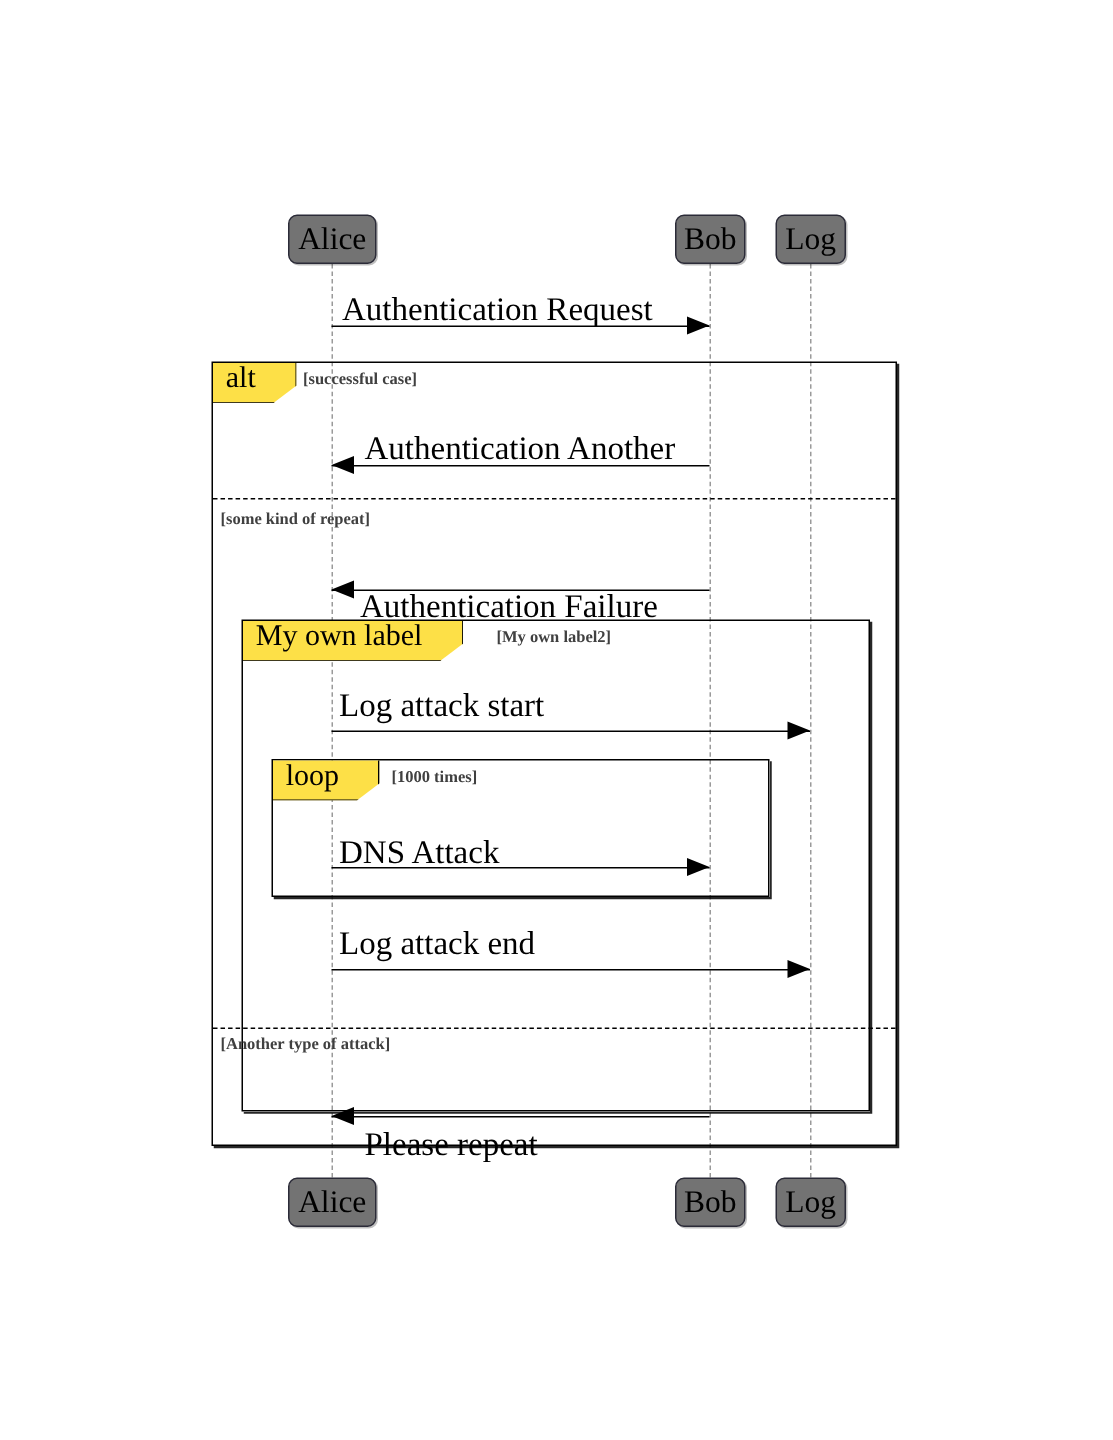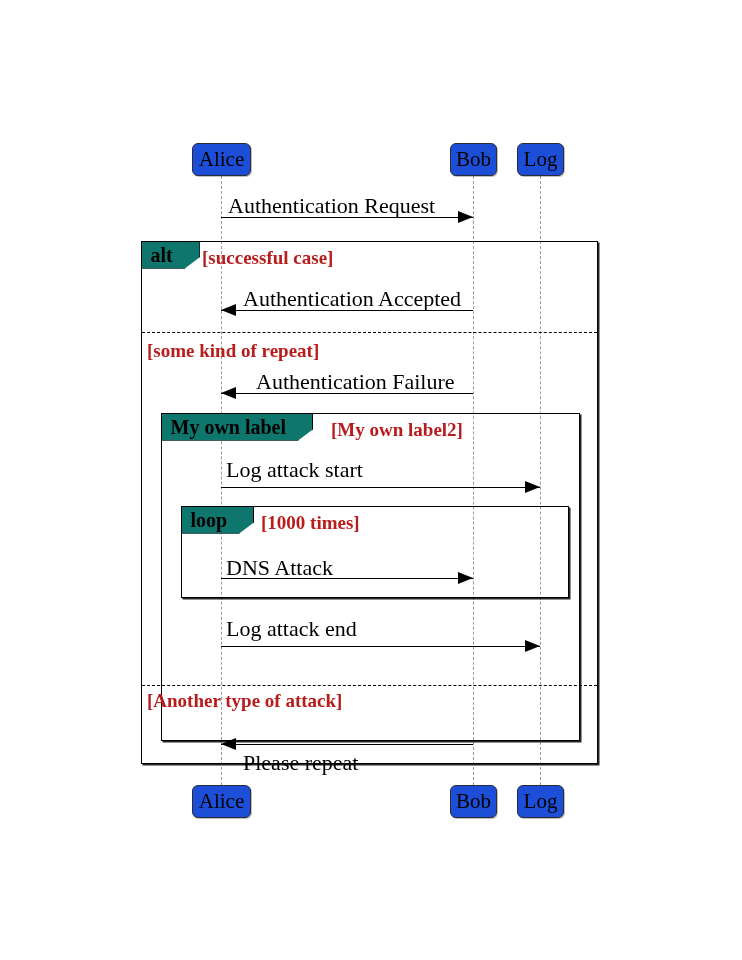--- a/index.html
+++ b/index.html
@@ -12,21 +12,21 @@
     width: 742px;
     height: 960px;
     background: #ffffff;
     font-family: "Liberation Serif", "DejaVu Serif", serif;
     overflow: hidden;
   }
   
   .participant {
     position: absolute;
     box-sizing: border-box;
-    background: #1d4ed8;
+    background: #737373;
     border: 1.3px solid #2b2b38;
     border-radius: 6px;
     display: flex;
     align-items: center;
     justify-content: center;
     font-size: 21px;
     color: #000000;
     line-height: 1;
     box-shadow: 1px 1px 0 rgba(0,0,0,0.25);
   }
@@ -42,38 +42,37 @@
     box-sizing: border-box;
     border: 1.6px solid #000000;
     background: transparent;
     box-shadow: 1.5px 1.5px 0 rgba(0,0,0,0.85);
   }
   .frag-tab {
     position: absolute;
     left: -0.5px;
     top: -0.5px;
     height: 26px;
-    background: #0f766e;
+    background: #fde047;
     border-right: 1.6px solid #000000;
     border-bottom: 1.6px solid #000000;
     display: flex;
-    align-items: center;
     padding: 0 26px 0 9px;
-    font-weight: bold;
+    font-weight: normal;
     font-size: 20px;
     line-height: 1;
     color: #000000;
     -webkit-clip-path: polygon(0 0, 100% 0, 100% 58%, calc(100% - 15px) 100%, 0 100%);
     clip-path: polygon(0 0, 100% 0, 100% 58%, calc(100% - 15px) 100%, 0 100%);
   }
   .frag-guard {
     position: absolute;
     font-weight: bold;
-    font-size: 19px;
-    color: #b91c1c;
+    font-size: 11px;
+    color: #404040;
     white-space: nowrap;
     line-height: 1;
   }
   
   .separator {
     position: absolute;
     height: 0;
     border-top: 1.5px dashed #000000;
   }
   
@@ -123,44 +122,44 @@
   <div class="arrow-head arrow-right" style="left:458px; top:210.5px;"></div>
 
   <div class="fragment" style="left:141px; top:241px; width:457px; height:523px;">
     <div class="frag-tab">
       <span>alt</span>
     </div>
   </div>
 
   <div class="frag-guard" style="left:202px; top:248px;">[successful case]</div>
 
-  <div class="msg-label" style="left:243px; top:288px;">Authentication Accepted</div>
+  <div class="msg-label" style="left:243px; top:288px;">Authentication Another</div>
   <div class="msg-line" style="left:221px; top:310px; width:252px;"></div>
   <div class="arrow-head arrow-left" style="left:221px; top:303.5px;"></div>
 
   <div class="separator" style="left:142px; top:332px; width:455px;"></div>
 
   <div class="frag-guard" style="left:147px; top:341px;">[some kind of repeat]</div>
 
-  <div class="msg-label" style="left:240px; top:371px;margin-left:16px;">Authentication Failure</div>
+  <div class="msg-label" style="left:240px; top:393px;">Authentication Failure</div>
   <div class="msg-line" style="left:221px; top:393px; width:252px;"></div>
   <div class="arrow-head arrow-left" style="left:221px; top:386.5px;"></div>
 
   <div class="fragment" style="left:161px; top:413px; width:419px; height:328px;padding-left:36px;">
     <div class="frag-tab">
       <span>My own label</span>
     </div>
   </div>
   <div class="frag-guard" style="left:331px; top:420px;">[My own label2]</div>
 
   <div class="msg-label" style="left:226px; top:459px;">Log attack start</div>
   <div class="msg-line" style="left:221px; top:487px; width:319px;"></div>
   <div class="arrow-head arrow-right" style="left:525px; top:480.5px;"></div>
 
-  <div class="fragment" style="left:181px; top:506px; width:388px; height:92px;">
+  <div class="fragment" style="left:181px; top:506px; width:332px; height:92px;">
     <div class="frag-tab">
       <span>loop</span>
     </div>
   </div>
   <div class="frag-guard" style="left:261px; top:513px;">[1000 times]</div>
 
   <div class="msg-label" style="left:226px; top:557px;">DNS Attack</div>
   <div class="msg-line" style="left:221px; top:578px; width:252px;"></div>
   <div class="arrow-head arrow-right" style="left:458px; top:571.5px;"></div>
 

